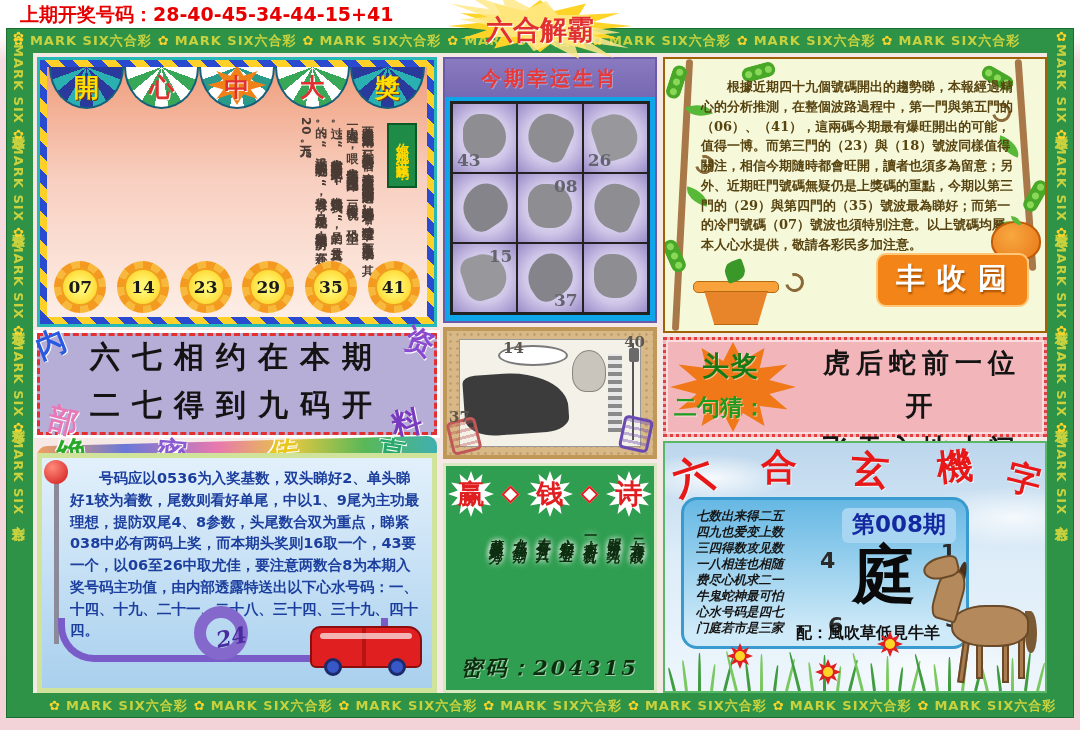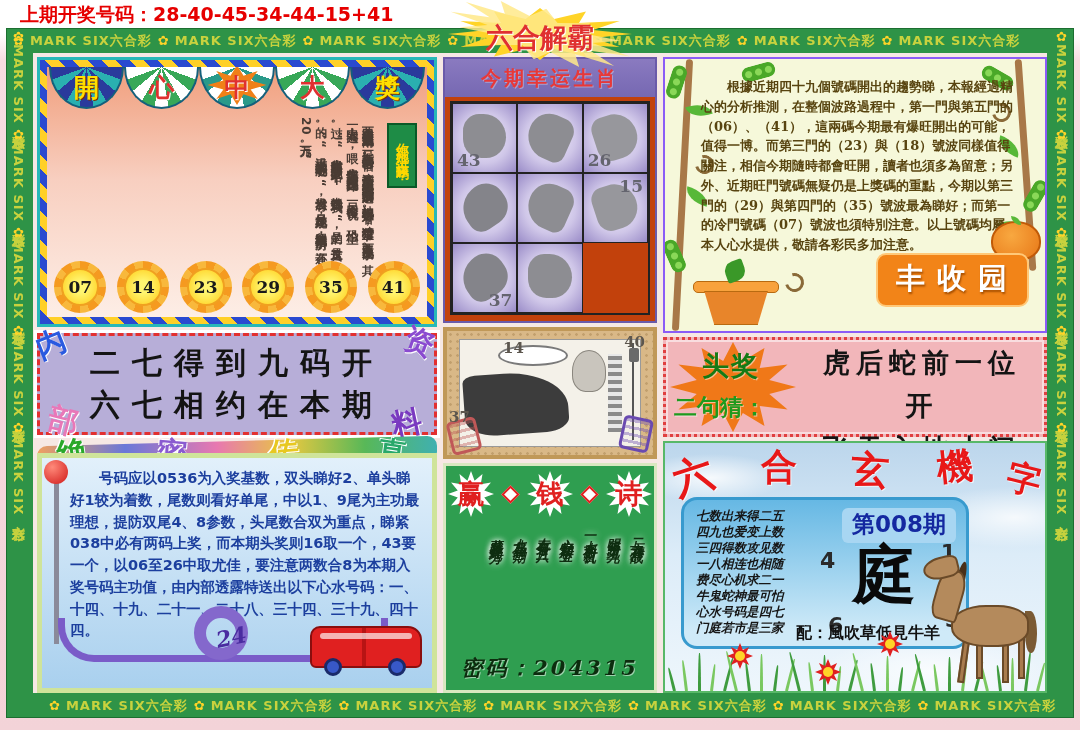--- a/index.html
+++ b/index.html
@@ -14,21 +14,21 @@
   .frame{position:absolute;left:6px;top:28px;width:1066px;height:688px;background:#2e9347;border:1px solid #1c6e30;}
   .band{position:absolute;overflow:hidden;white-space:nowrap;color:#c8d23e;font-weight:bold;font-size:13px;}
   .band-t{left:0;right:0;top:0;height:23px;line-height:23px;}
   .band-b{left:0;right:0;bottom:0;height:23px;line-height:23px;margin-left:36px;}
   .band-v{top:0;bottom:0;width:23px;writing-mode:vertical-rl;line-height:23px;}
   .band-l{left:0;} .band-r{right:0;}
   .bflower{color:#ffd428;margin:0 6px;}
   .btxt{letter-spacing:1px;}
   .inner{position:absolute;left:26px;top:24px;width:1014px;height:640px;background:#f6e8e4;}
   
-  .logo{position:absolute;left:448px;top:8px;width:184px;height:52px;z-index:5;}
+  .logo{position:absolute;left:448px;top:0;width:184px;height:52px;z-index:5;}
   .logo:before,.logo:after{content:"";position:absolute;inset:0;background:#ffd428;
     clip-path:polygon(50% 0%,57.8% 21.2%,75% 6.7%,71.2% 28.8%,93.3% 25%,78.8% 42.2%,100% 50%,78.8% 57.8%,93.3% 75%,71.2% 71.2%,75% 93.3%,57.8% 78.8%,50% 100%,42.2% 78.8%,25% 93.3%,28.8% 71.2%,6.7% 75%,21.2% 57.8%,0% 50%,21.2% 42.2%,6.7% 25%,28.8% 28.8%,25% 6.7%,42.2% 21.2%);}
   .logo:after{transform:rotate(14deg);background:#ffe98a;opacity:.85;}
   .logo span{position:absolute;left:0;right:0;top:12px;text-align:center;z-index:2;color:#e03030;
     font-size:27px;font-weight:bold;font-family:"DejaVu Serif",serif;text-shadow:1px 1px 0 #fff;}
   
   .panel-a{position:absolute;left:4px;top:4px;width:400px;height:270px;background:#28b8b8;padding:3px;box-sizing:border-box;}
   .pa-stripe{height:100%;background:repeating-linear-gradient(45deg,#2a4ad0 0 10px,#ffd028 10px 20px);padding:7px;box-sizing:border-box;}
   .pa-in{height:100%;background:linear-gradient(180deg,#f09e7c 0,#f8cfc0 45%,#fdeee6 100%);position:relative;overflow:hidden;}
   .fans{position:absolute;left:2px;right:2px;top:0;display:flex;justify-content:space-between;}
@@ -85,21 +85,21 @@
   .pc-ring{position:absolute;left:152px;bottom:28px;width:54px;height:54px;border-radius:50%;border:12px solid #8468cc;box-sizing:border-box;}
   .ring-num{position:absolute;left:10px;top:6px;font-size:22px;font-weight:bold;color:#4a2ca0;
     transform:rotate(-12deg);font-family:"DejaVu Serif",serif;font-style:italic;}
   .truck{position:absolute;right:10px;bottom:12px;width:112px;height:54px;}
   .truck-body{position:absolute;left:0;right:0;top:4px;height:38px;border-radius:10px 14px 6px 6px;
     background:linear-gradient(90deg,#e02020 0 46%,#b81414 46% 50%,#e02020 50%);border:2px solid #8a0e0e;}
   .truck-body:before{content:"";position:absolute;left:8px;right:8px;top:5px;height:6px;background:#ffffffaa;border-radius:3px;}
   .wheel{position:absolute;bottom:0;width:18px;height:18px;border-radius:50%;background:#3858c8;border:3px solid #1a2a6a;box-sizing:border-box;}
   .wheel1{left:14px;} .wheel2{right:16px;}
   
-  .panel-d{position:absolute;left:410px;top:4px;width:214px;height:266px;background:#c2410c;border:2px solid #6a5aaa;box-sizing:border-box;}
+  .panel-d{position:absolute;left:410px;top:4px;width:214px;height:266px;background:#0ea5e9;border:2px solid #6a5aaa;box-sizing:border-box;}
   .pd-header{height:38px;display:flex;align-items:center;justify-content:center;background:linear-gradient(#8a7ac0,#7668b2);
     color:#e83838;font-size:20px;font-weight:bold;letter-spacing:3px;text-shadow:1px 1px 0 #ffffff55;}
   .pd-grid{position:absolute;left:5px;right:5px;top:42px;bottom:6px;display:grid;
     grid-template-columns:repeat(3,1fr);grid-template-rows:repeat(3,1fr);border:2px solid #222;}
   .zcell{border:1px solid #222;position:relative;overflow:hidden;
     background:radial-gradient(circle at 50% 50%,#f4f0ff 0%,#cfc6e8 55%,#9a8cc8 100%);}
   .blob{position:absolute;left:16%;top:14%;width:68%;height:66%;background:#8d8d92;border-radius:42% 58% 52% 48%;}
   .blob1{transform:rotate(24deg);border-radius:60% 40% 30% 70%;}
   .blob2{transform:rotate(-18deg);border-radius:35% 65% 60% 40%;background:#97979c;}
   .blob3{transform:rotate(55deg);border-radius:50% 50% 35% 65%;background:#84848a;}
@@ -129,21 +129,21 @@
   .badge span{position:absolute;inset:0;display:flex;align-items:center;justify-content:center;
     color:#e02020;font-size:27px;font-weight:bold;font-family:"DejaVu Serif",serif;}
   .pf-dot{width:9px;height:9px;background:#fff;border:2px solid #e02020;transform:rotate(45deg);}
   .poem{position:absolute;left:8px;right:8px;top:62px;bottom:44px;writing-mode:vertical-rl;
     font-family:"DejaVu Serif",serif;font-style:italic;font-weight:bold;font-size:13px;color:#0e2e10;
     letter-spacing:2px;text-shadow:0 0 6px rgba(255,255,255,.85);}
   .poem-line{margin-left:4px;line-height:1.5;}
   .pf-pass{position:absolute;left:0;right:0;bottom:8px;text-align:center;font-family:"DejaVu Serif",serif;
     font-style:italic;font-weight:bold;font-size:21px;color:#0c2c0e;letter-spacing:3px;text-shadow:1px 1px 0 #ffffff88;}
   
-  .panel-g{position:absolute;left:630px;top:4px;width:384px;height:276px;background:#f6f8da;border:2px solid #8b5cf6;box-sizing:border-box;overflow:hidden;}
+  .panel-g{position:absolute;left:630px;top:4px;width:384px;height:276px;background:#f6f8da;border:2px solid #a16207;box-sizing:border-box;overflow:hidden;}
   .pg-text{position:absolute;left:36px;right:28px;top:18px;font-size:13px;font-weight:bold;color:#584410;
     line-height:1.52;text-indent:2em;font-family:"DejaVu Serif",serif;}
   .stalk{position:absolute;width:7px;background:#a87848;border-radius:6px;}
   .stalk-l{left:14px;top:0;bottom:0;transform:rotate(3deg);}
   .stalk-r{right:16px;top:0;bottom:60px;transform:rotate(-4deg);}
   .leafg{position:absolute;width:24px;height:15px;background:#58b838;border-radius:0 100% 0 100%;}
   .pod{position:absolute;width:15px;height:34px;background:#4aa828;border-radius:10px;
     background-image:radial-gradient(circle at 50% 20%,#8ad858 3px,transparent 4px),
       radial-gradient(circle at 50% 50%,#8ad858 3px,transparent 4px),
       radial-gradient(circle at 50% 80%,#8ad858 3px,transparent 4px);}
@@ -278,22 +278,22 @@
                 <div class="sunflower">
                   <div class="sf-center"></div>
                   <span class="sf-num">41</span>
                 </div>
               </div>
           </div>
         </div>
       </div>
 
       <div class="panel-b">
+        <div class="pb-line">六七相约在本期</div>
         <div class="pb-line pb-line1">二七得到九码开</div>
-        <div class="pb-line">六七相约在本期</div>
         <span class="corn corn-tl">内</span>
         <span class="corn corn-bl">部</span>
         <span class="corn corn-tr">资</span>
         <span class="corn corn-br">料</span>
       </div>
 
       <div class="banner" id="banner">
           <span class="bch bch0">绝</span>
           <span class="bch bch1">密</span>
           <span class="bch bch2">传</span>
@@ -326,20 +326,24 @@
             </div>
             <div class="zcell">
               <div class="blob blob1"></div>
             </div>
             <div class="zcell">
               <div class="blob blob2"></div>
               <span class="znum pos-bl">26</span>
             </div>
             <div class="zcell">
               <div class="blob blob3"></div>
+            </div>
+            <div class="zcell">
+              <div class="blob blob0"></div>
+              <span class="znum pos-tr">08</span>
             </div>
             <div class="zcell">
               <div class="blob blob1"></div>
             </div>
             <div class="zcell">
               <div class="blob blob2"></div>
               <span class="znum pos-tr">15</span>
             </div>
             <div class="zcell">
               <div class="blob blob3"></div>

